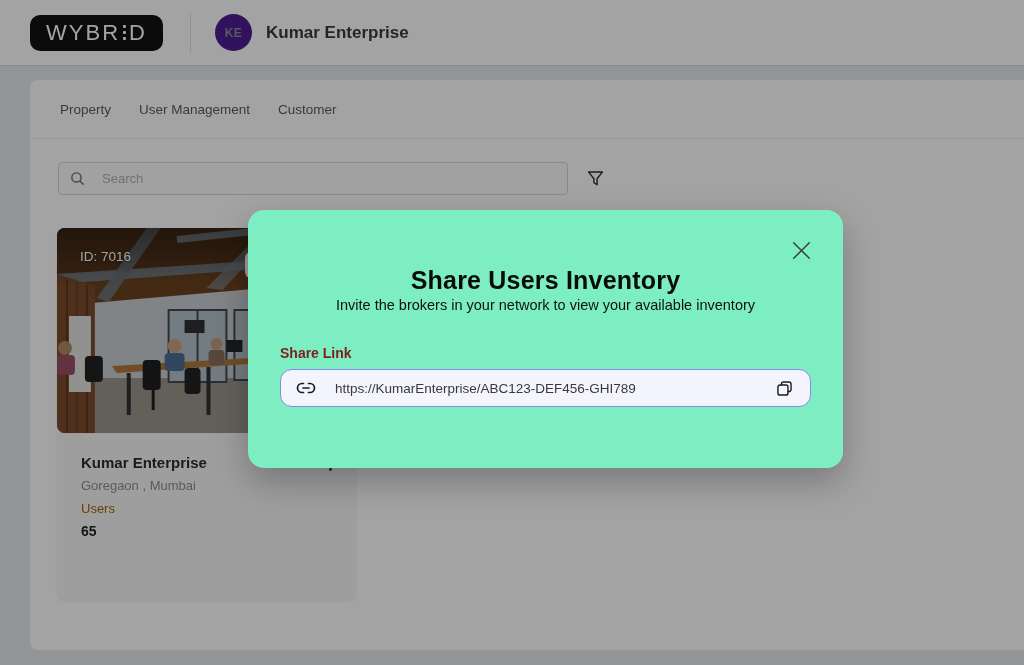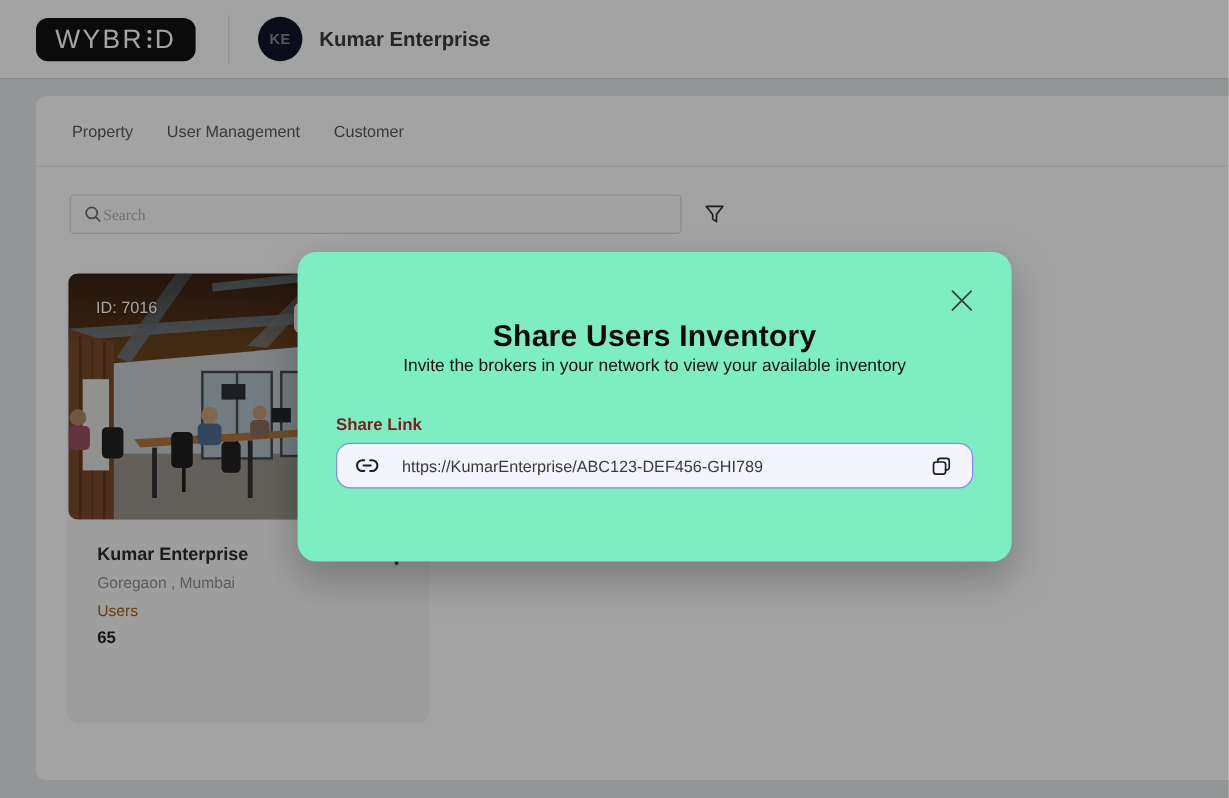--- a/index.html
+++ b/index.html
@@ -18,21 +18,21 @@
   }
   .logo {
     margin-left:30px; width:133px; height:36px; background:#121212;
     border-radius:10px; display:flex; align-items:center; justify-content:center;
     color:#fff; font-size:22px; letter-spacing:2px;
   }
   .logo-dots { display:inline-flex; flex-direction:column; gap:3px; margin:0 3px; }
   .logo-dots i { width:3px; height:3px; background:#fff; border-radius:1px; }
   .header-divider { width:1px; height:40px; background:#e2e2e2; margin-left:27px; }
   .avatar {
-    width:37px; height:37px; border-radius:50%; background:#0f172a;
+    width:37px; height:37px; border-radius:50%; background:#4c1d95;
     color:#8b8b8b; font-size:12px; font-weight:bold; letter-spacing:.5px;
     display:flex; align-items:center; justify-content:center; margin-left:24px;
   }
   .org-name { margin-left:14px; font-size:17px; font-weight:bold; color:#3a3a3a; }
 
   
   .panel {
     position:absolute; left:30px; top:80px; width:994px; height:570px;
     background:#ffffff; border-radius:8px 0 0 8px; z-index:1;
   }
@@ -51,22 +51,22 @@
   }
 
   .toolbar { display:flex; align-items:center; margin:23px 0 0 28px; }
   .search-box {
     width:510px; height:33px; border:1px solid #d7d7d7; border-radius:4px;
     background:#fcfcfc; display:flex; align-items:center; padding:0 10px;
   }
   .search-box svg { flex:0 0 auto; }
   .search-input {
     flex:1; border:none; outline:none; background:transparent;
-    font-size:13px; color:#8b5cf6; margin-left:0;
-    font-family:Liberation Serif, serif;
+    font-size:13px; color:#8b5cf6; margin-left:16px;
+    font-family:Liberation Sans, sans-serif;
   }
   .search-input::placeholder { color:#b2b2b2; }
   .filter-btn { margin-left:17px; background:none; border:none; cursor:pointer; line-height:0; }
 
   
   .card {
     position:absolute; left:27px; top:148px; width:299px; height:372px;
     background:#f7f8f8; border-radius:8px; box-shadow:0 1px 3px rgba(0,0,0,.07);
   }
   .card-image {

